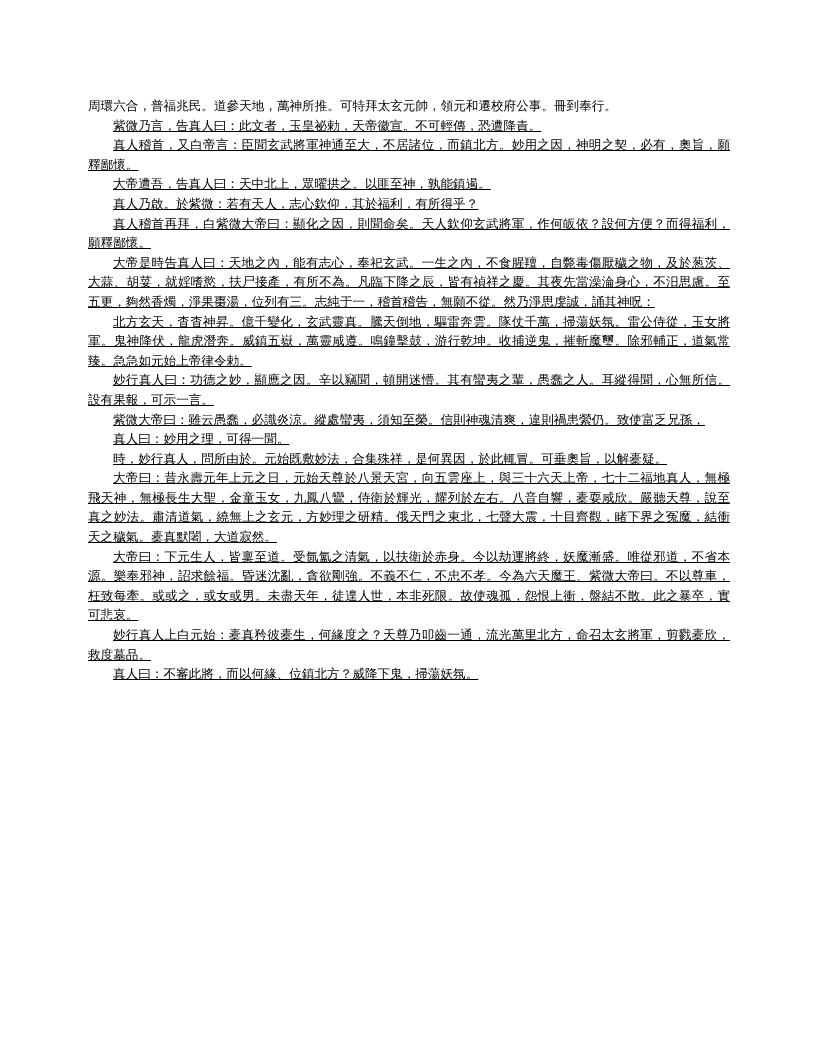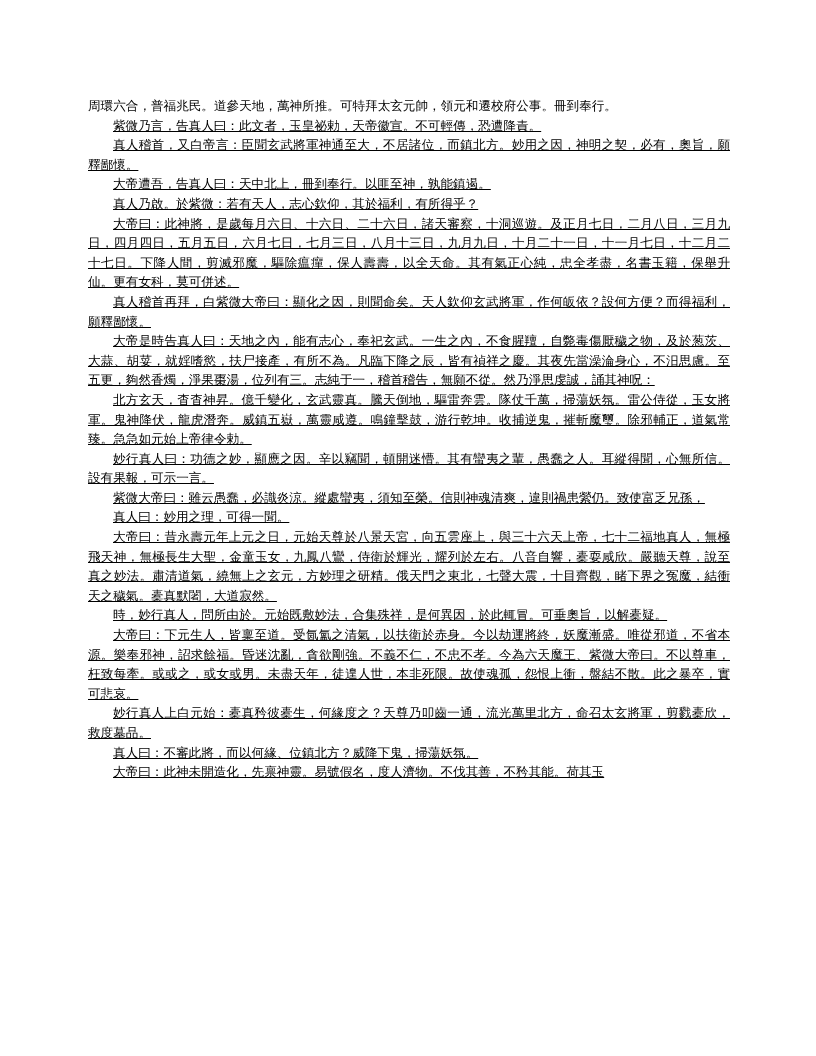--- a/index.html
+++ b/index.html
@@ -39,29 +39,27 @@
   }
 </style>
 </head>
 <body>
 
 <div class="page">
   <div class="doc-body">
     <p class="para">周環六合，普福兆民。道參天地，萬神所推。可特拜太玄元帥，領元和遷校府公事。冊到奉行。</p>
     <p class="para indent">紫微乃言，告真人曰：此文者，玉皇祕勅，天帝徽宣。不可輕傳，恐遭降責。</p>
     <p class="para indent">真人稽首，又白帝言：臣聞玄武將軍神通至大，不居諸位，而鎮北方。妙用之因，神明之契，必有，奧旨，願釋鄙懷。</p>
-    <p class="para indent">大帝遭吾，告真人曰：天中北上，冊到奉行。以匪至神，孰能鎮遏。</p>
+    <p class="para indent">大帝遭吾，告真人曰：天中北上，眾曜拱之。以匪至神，孰能鎮遏。</p>
     <p class="para indent">真人乃啟。於紫微：若有天人，志心欽仰，其於福利，有所得乎？</p>
-    <p class="para indent">大帝曰：此神將，是歲每月六日、十六日、二十六日，諸天審察，十洞巡遊。及正月七日，二月八日，三月九日，四月四日，五月五日，六月七日，七月三日，八月十三日，九月九日，十月二十一日，十一月七日，十二月二十七日。下降人間，剪滅邪魔，驅除瘟癉，保人壽壽，以全天命。其有氣正心純，忠全孝盡，名書玉籍，保舉升仙。更有女科，莫可併述。</p>
     <p class="para indent">真人稽首再拜，白紫微大帝曰：顯化之因，則聞命矣。天人欽仰玄武將軍，作何皈依？設何方便？而得福利，願釋鄙懷。</p>
     <p class="para indent">大帝是時告真人曰：天地之內，能有志心，奉祀玄武。一生之內，不食腥羶，自斃毒傷厭穢之物，及於葱茨、大蒜、胡荽，就婬嗜慾，扶尸接產，有所不為。凡臨下降之辰，皆有禎祥之慶。其夜先當澡淪身心，不汨思慮。至五更，夠然香燭，淨果棗湯，位列有三。志純于一，稽首稽告，無願不從。然乃淨思虔誠，誦其神呪：</p>
     <p class="para indent">北方玄天，杳杳神昇。億千變化，玄武靈真。騰天倒地，驅雷奔雲。隊仗千萬，掃蕩妖氛。雷公侍從，玉女將軍。鬼神降伏，龍虎潛奔。威鎮五嶽，萬靈咸遵。鳴鐘擊鼓，游行乾坤。收捕逆鬼，摧斬魔璽。除邪輔正，道氣常臻。急急如元始上帝律令勅。</p>
     <p class="para indent">妙行真人曰：功德之妙，顯應之因。辛以竊聞，頓開迷懵。其有蠻夷之輩，愚蠢之人。耳縱得聞，心無所信。設有果報，可示一言。</p>
     <p class="para indent">紫微大帝曰：雖云愚蠢，必識炎涼。縱處蠻夷，須知至榮。信則神魂清爽，違則禍患縈仍。致使富乏兄孫，</p>
     <p class="para indent">真人曰：妙用之理，可得一聞。</p>
+    <p class="para indent">時，妙行真人，問所由於。元始既敷妙法，合集殊祥，是何異因，於此輒冒。可垂奧旨，以解橐疑。</p>
     <p class="para indent">大帝曰：昔永壽元年上元之日，元始天尊於八景天宮，向五雲座上，與三十六天上帝，七十二福地真人，無極飛天神，無極長生大聖，金童玉女，九鳳八鸞，侍衛於輝光，耀列於左右。八音自響，橐耍咸欣。嚴聽天尊，說至真之妙法。肅清道氣，繞無上之玄元，方妙理之研精。俄天門之東北，七聲大震，十目齊觀，睹下界之冤魔，結衝天之穢氣。橐真默闍，大道寂然。</p>
-    <p class="para indent">時，妙行真人，問所由於。元始既敷妙法，合集殊祥，是何異因，於此輒冒。可垂奧旨，以解橐疑。</p>
     <p class="para indent">大帝曰：下元生人，皆稟至道。受氤氳之清氣，以扶衛於赤身。今以劫運將終，妖魔漸盛。唯從邪道，不省本源。樂奉邪神，詔求餘福。昏迷沈亂，貪欲剛強。不義不仁，不忠不孝。今為六天魔王、紫微大帝曰。不以尊車，枉致每牽。或或之，或女或男。未盡天年，徒遑人世，本非死限。故使魂孤，怨恨上衝，盤結不散。此之暴卒，實可悲哀。</p>
     <p class="para indent">妙行真人上白元始：橐真矜彼橐生，何緣度之？天尊乃叩齒一通，流光萬里北方，命召太玄將軍，剪戮橐欣，救度墓品。</p>
     <p class="para indent">真人曰：不審此將，而以何緣、位鎮北方？威降下鬼，掃蕩妖氛。</p>
-    <p class="para indent">大帝曰：此神未開造化，先禀神靈。易號假名，度人濟物。不伐其善，不矜其能。荷其玉</p>
   </div>
 </div>
 
 </body></html>

